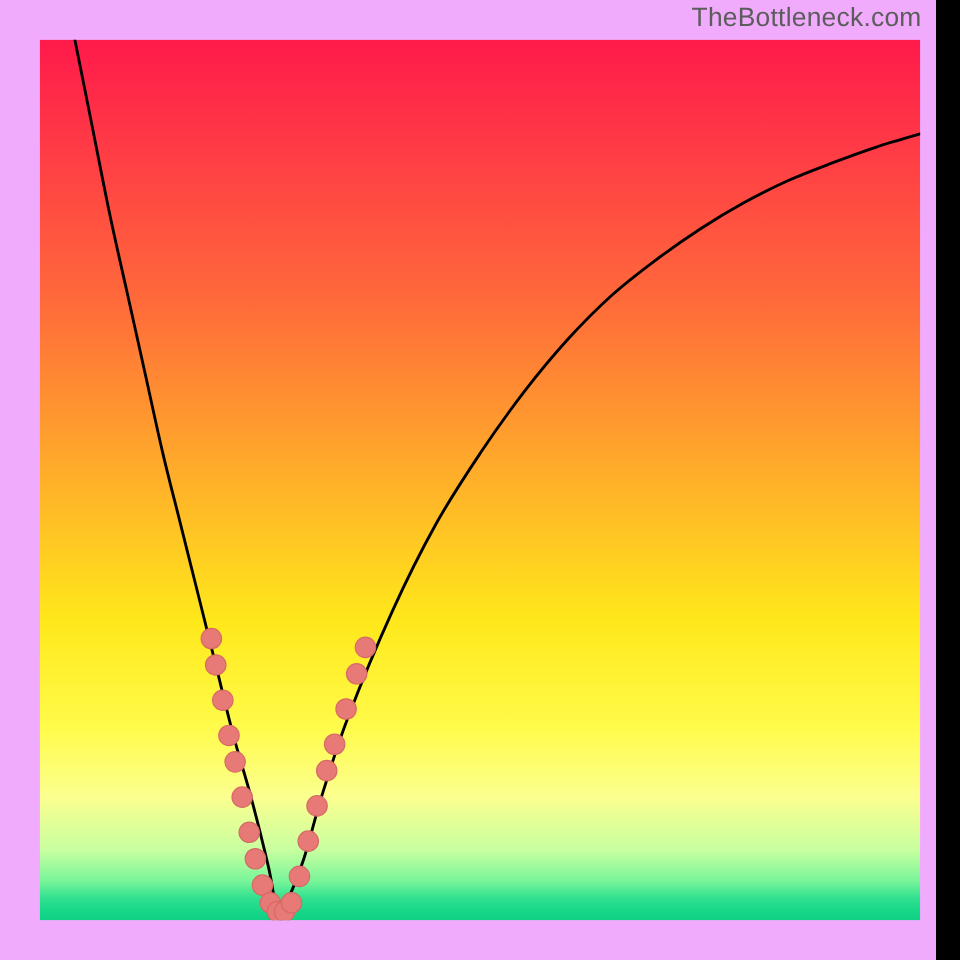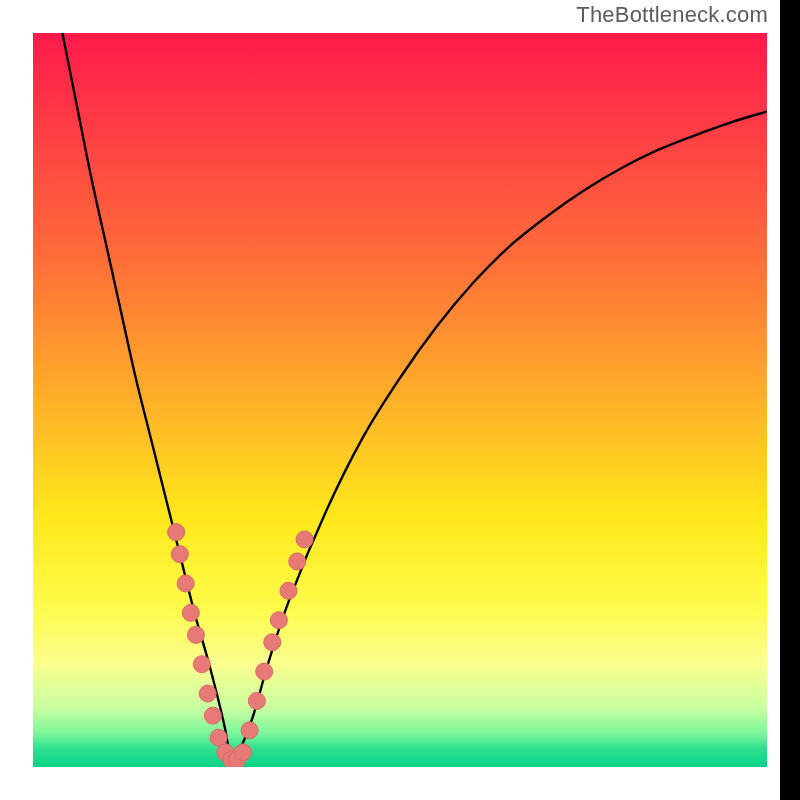--- a/index.html
+++ b/index.html
@@ -8,21 +8,21 @@
     width: 800px;
     height: 800px;
     overflow: hidden;
     background: #000;
     font-family: Arial, Helvetica, sans-serif;
   }
   .frame {
     position: absolute;
     top: 0; left: 0;
     width: 780px; height: 800px;
-    background: #ffffff;
+    background: #f0abfc;
   }
   .plot-area {
     position: absolute;
     top: 33px;
     left: 33px;
     width: 734px;
     height: 734px;
     overflow: hidden;
   }
   .gradient {

